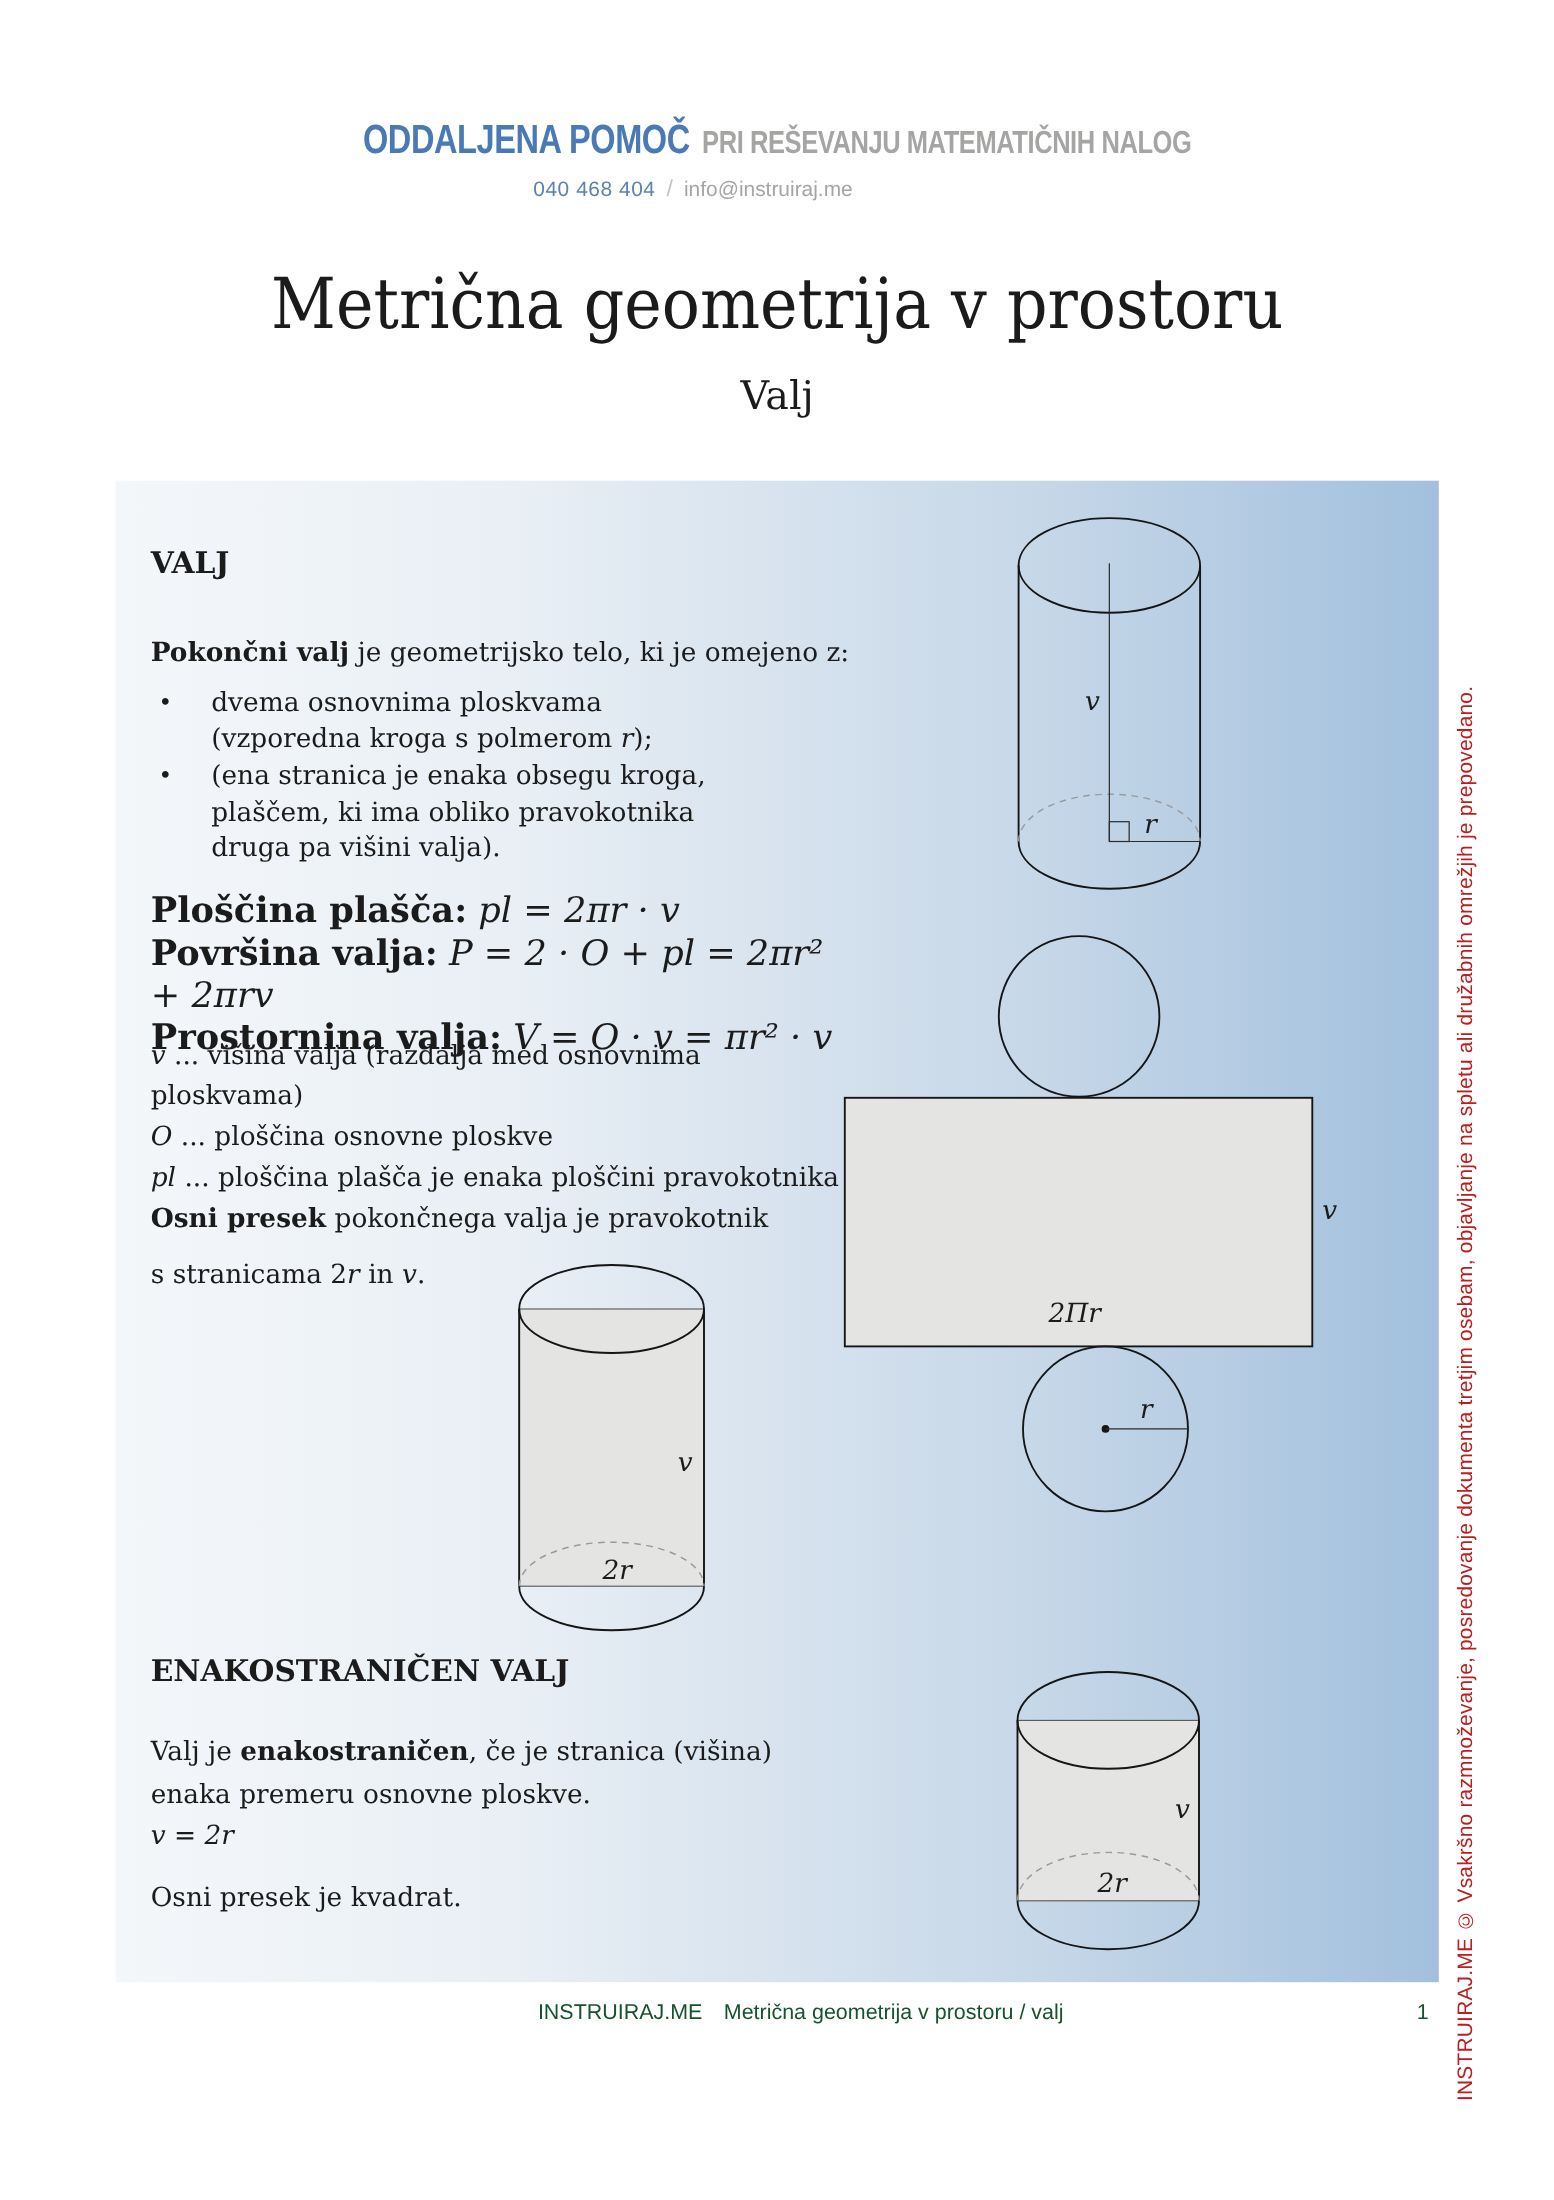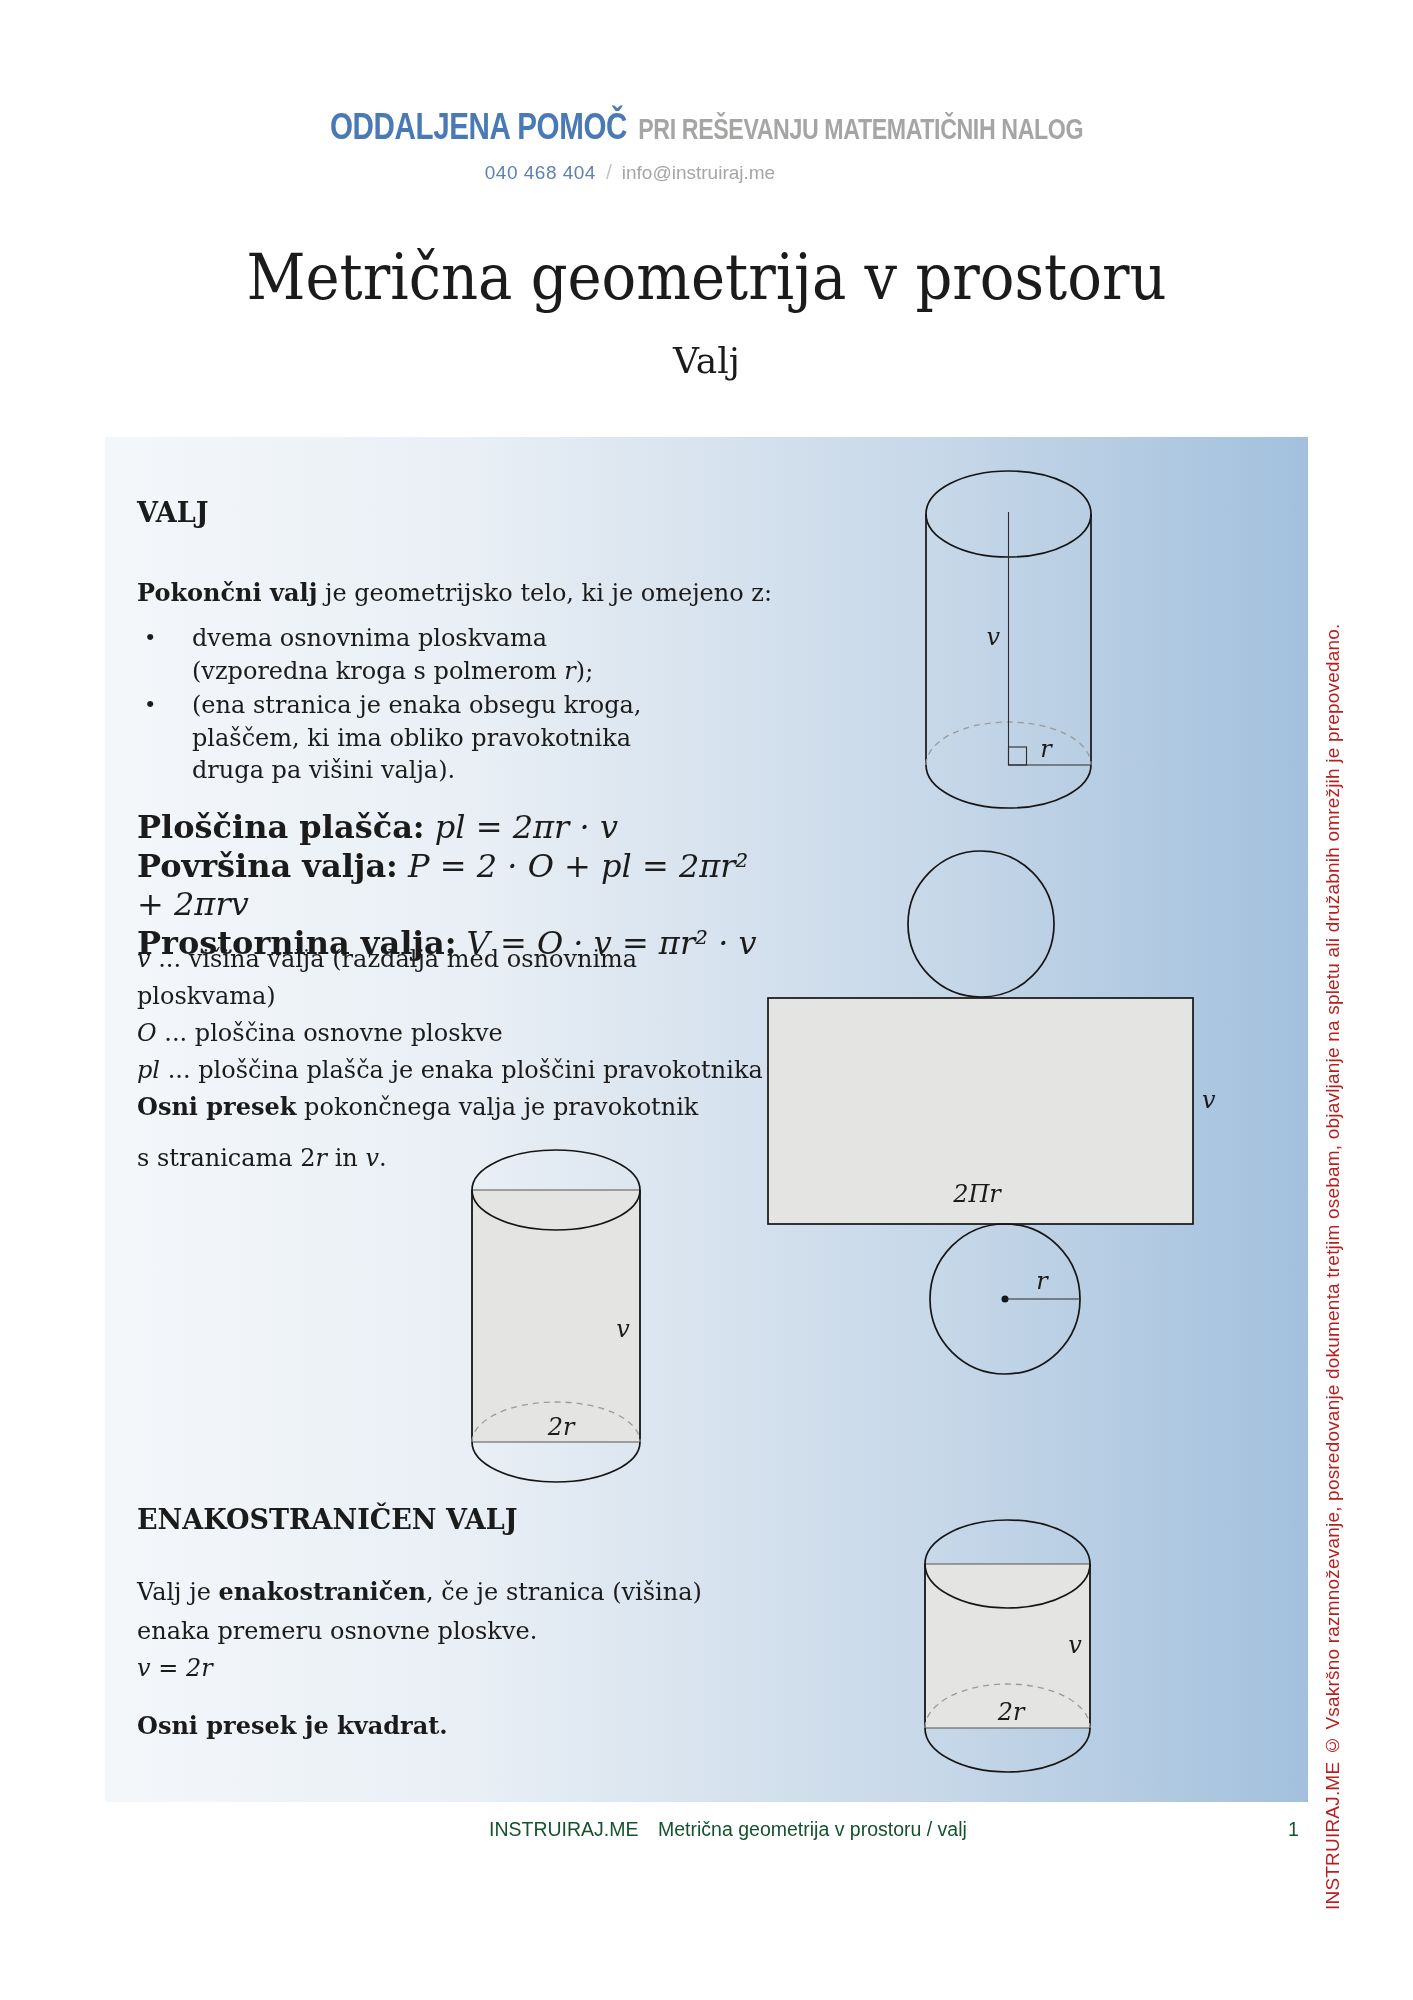--- a/index.html
+++ b/index.html
@@ -126,21 +126,21 @@
     <div><i>pl</i><span> ... ploščina plašča je enaka ploščini pravokotnika</span></div>
   </div>
 
   <p class="t24 abs" style="left:137px; top:1092px;"><b>Osni presek</b><span> pokončnega valja je pravokotnik</span></p>
   <p class="t24 abs" style="left:137px; top:1144px;"><span>s stranicama 2</span><i>r</i><span> in </span><i>v</i><span>.</span></p>
 
   <h3 class="heading abs" style="left:137px; top:1504px;">ENAKOSTRANIČEN VALJ</h3>
   <p class="t24 abs" style="left:137px; top:1577px;"><span>Valj je </span><b>enakostraničen</b><span>, če je stranica (višina)</span></p>
   <p class="t24 abs" style="left:137px; top:1617px;">enaka premeru osnovne ploskve.</p>
   <p class="t24 math abs" style="left:137px; top:1654px;">v = 2r</p>
-  <p class="t24 abs" style="left:137px; top:1711px;font-weight:bold;">Osni presek je kvadrat.</p>
+  <p class="t24 abs" style="left:137px; top:1711px;">Osni presek je kvadrat.</p>
 
   <svg class="abs" style="left:920px; top:455px;" width="185" height="360" viewBox="0 0 185 360">
     <ellipse class="outline" cx="88.5" cy="59" rx="82.5" ry="43"></ellipse>
     <line class="outline" x1="6" y1="59" x2="6" y2="310"></line>
     <line class="outline" x1="171" y1="59" x2="171" y2="310"></line>
     <path class="dashed" d="M6 310 A82.5 43 0 0 1 171 310"></path>
     <path class="outline" d="M6 310 A82.5 43 0 0 0 171 310"></path>
     <line class="thin" x1="88.5" y1="57" x2="88.5" y2="310"></line>
     <rect class="thin" x="88.5" y="292" width="18" height="18"></rect>
     <line class="thin" x1="88.5" y1="310" x2="171" y2="310"></line>

